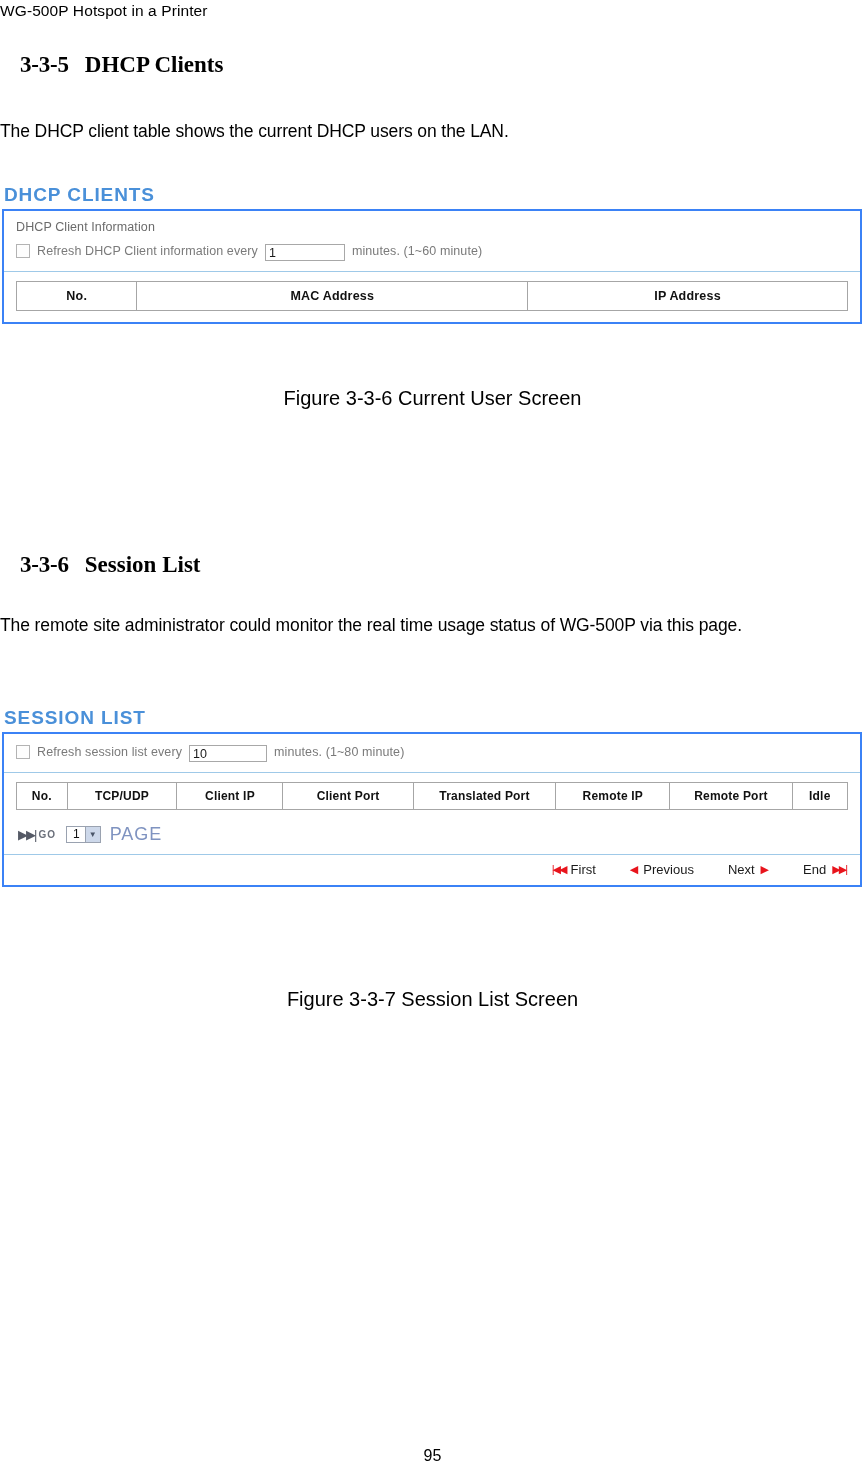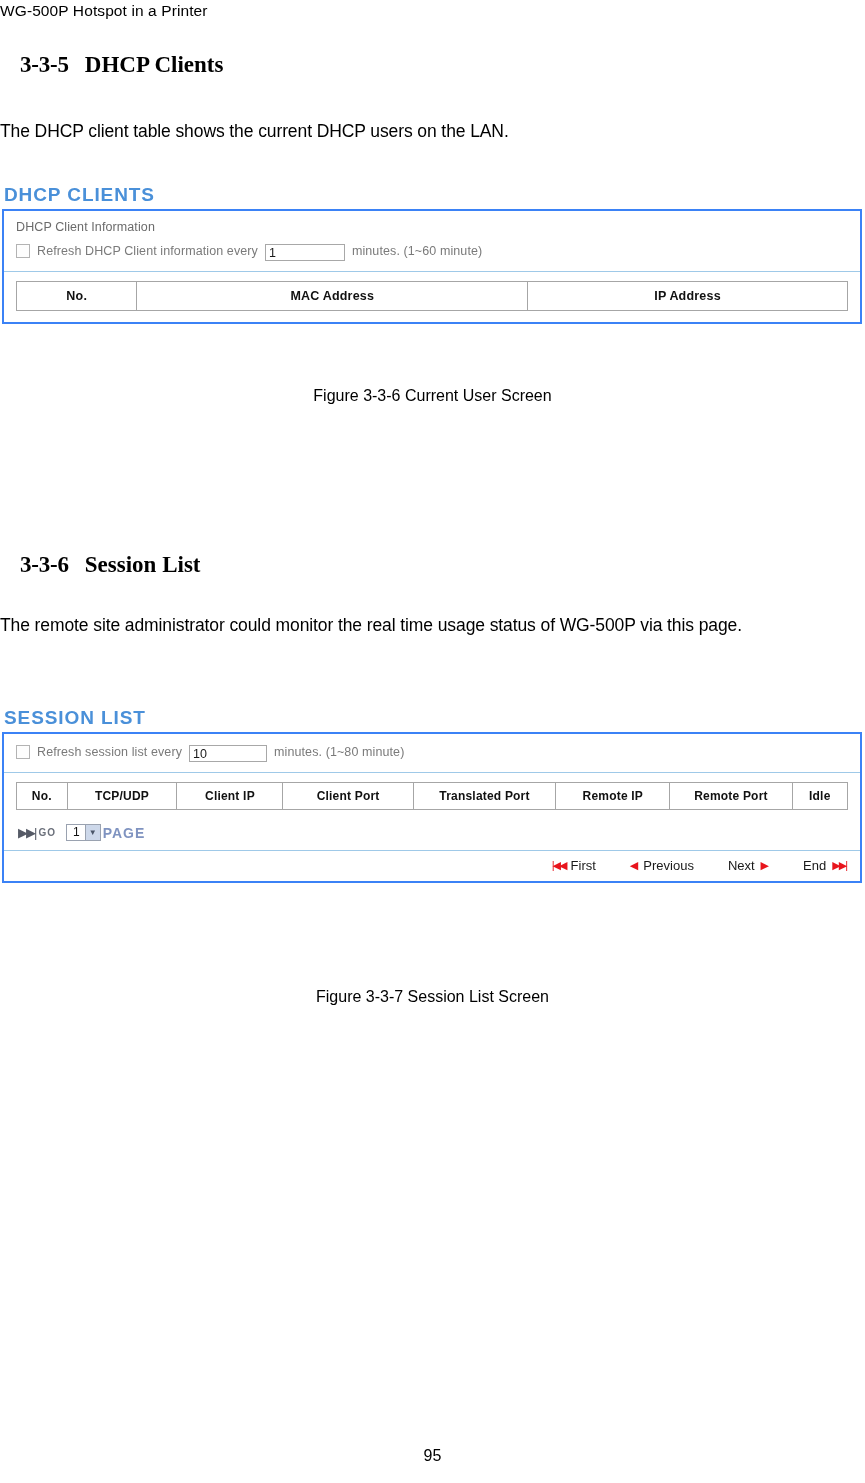--- a/index.html
+++ b/index.html
@@ -40,21 +40,21 @@
     position: absolute;
     font-size: 17.5px;
     line-height: 36px;
     color: #000;
     letter-spacing: -0.1px;
   }
   .fig-caption {
     position: absolute;
     width: 865px;
     text-align: center;
-    font-size: 16px;
+    font-size: 20px;
     color: #000;
   }
   .page-number {
     position: absolute;
     width: 865px;
     text-align: center;
     font-size: 16px;
     bottom: 18px;
     left: 0;
     color: #000;
@@ -191,24 +191,24 @@
     height: 15px;
     background: #cdd8ea;
     border-left: 1px solid #9aa2b0;
     color: #4a5568;
     font-size: 8px;
     line-height: 15px;
     text-align: center;
   }
   .page-word {
     color: #7f93c0;
-    font-weight: bold;
-    font-size: 14px;
+    font-weight: normal;
+    font-size: 18px;
     letter-spacing: 1px;
-    margin-left: 2px;
+    margin-left: 9px;
   }
 
   
   .pager {
     display: flex;
     justify-content: flex-end;
     align-items: center;
     padding: 7px 14px 8px 12px;
     font-size: 13px;
     color: #222;

